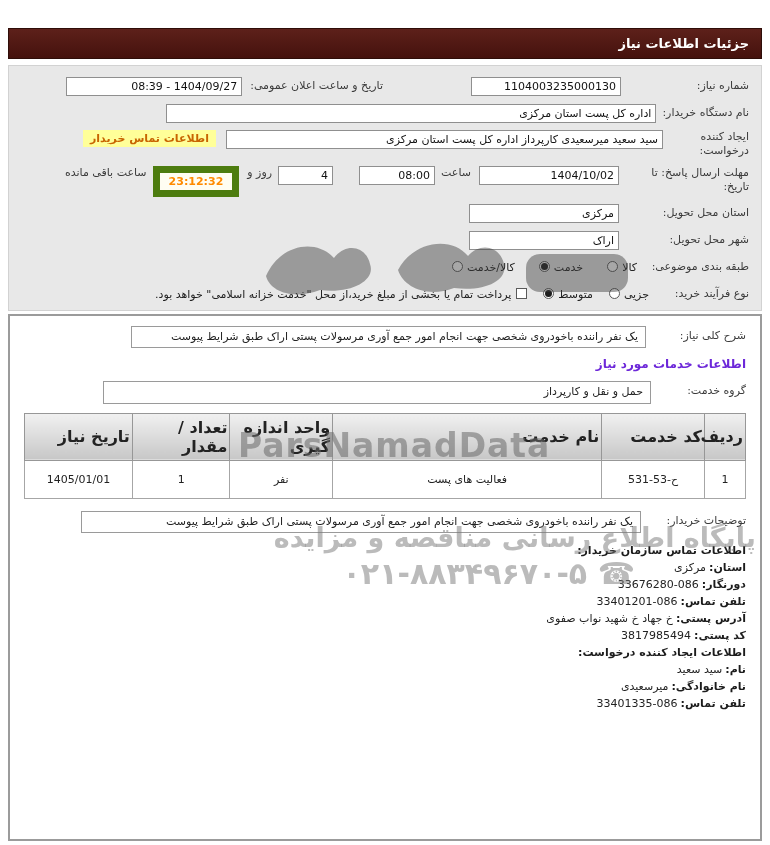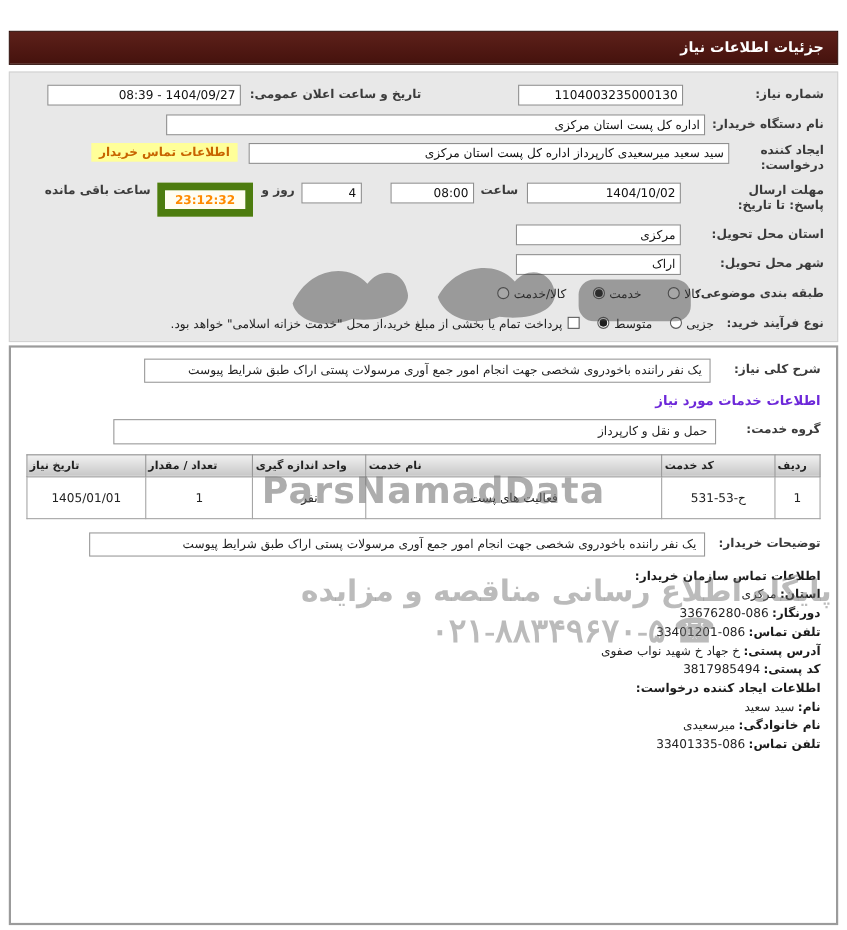--- a/index.html
+++ b/index.html
@@ -16,21 +16,21 @@
     border:1px solid #2f0e09;color:#fff;font-weight:bold;font-size:13px;
     line-height:29px;padding:0 12px;
   }
   
   .formarea{
     position:absolute;top:65px;right:8px;left:8px;height:246px;
     background:#e8e8e8;border:1px solid #d2d2d2;padding:10px 12px;
   }
   .row{display:flex;align-items:center;margin-bottom:7px;min-height:20px}
   .row.tall{align-items:flex-start}
-  .lbl{font-weight:bold;color:#3b3b3b;white-space:nowrap;line-height:1.3}
+  .lbl{font-weight:normal;color:#3b3b3b;white-space:nowrap;line-height:1.3}
   .lbl.wrap{white-space:normal}
   input.fld{
     height:19px;border:1px solid #8f8f8f;background:#fff;
     font:inherit;font-size:11px;padding:0 4px;direction:rtl;color:#111;
   }
   .hl{
     background:#ffff99;color:#c86400;font-weight:bold;
     padding:2px 7px;cursor:pointer;white-space:nowrap;
   }
   .cd{
@@ -55,39 +55,39 @@
   .panel{
     position:absolute;top:314px;right:8px;left:8px;height:527px;
     background:#fff;border:2px solid #9b9b9b;padding:10px 14px;
   }
   .prow{display:flex;align-items:flex-start;margin-bottom:9px}
   .box{border:1px solid #9a9a9a;background:#fff;padding:3px 7px;line-height:1.3;min-height:19px}
   .sect{font-weight:bold;font-size:12px;color:#6d28d9;margin:4px 0 10px}
   table{width:100%;border-collapse:collapse;table-layout:fixed;margin:2px 0 12px}
   th{
     background:linear-gradient(#f1f1f1,#c7c7c7);
-    border:1px solid #979797;padding:4px 2px;font-size:10px;color:#222;
-    font-weight:bold;text-align:left;
+    border:1px solid #979797;padding:4px 2px;font-size:16px;color:#222;
+    font-weight:bold;text-align:right;
   }
   td{border:1px solid #a6a6a6;padding:12px 3px;text-align:center;background:#fff}
   .cblock{margin-top:10px}
   .cline{line-height:16px;margin:1px 0}
   .cline b{color:#1c1c1c}
   .cline span{margin-right:3px}
   
   .wm{position:absolute;z-index:9;pointer-events:none}
   #wm-shapes{top:220px;left:248px;opacity:.45}
   #wm-brand{
     top:426px;left:238px;font-size:33px;font-weight:bold;
     color:rgba(105,105,105,.55);letter-spacing:1px;direction:ltr;
   }
   #wm-fa1{top:522px;right:14px;font-size:27px;font-weight:bold;color:rgba(120,120,120,.5);letter-spacing:2px}
   #wm-phone{
-    top:556px;right:120px;font-size:30px;font-weight:bold;
-    color:rgba(120,120,120,.5);letter-spacing:4px;direction:ltr;font-family:Liberation Serif, serif;
+    top:556px;right:135px;font-size:30px;font-weight:bold;
+    color:rgba(120,120,120,.5);letter-spacing:4px;direction:ltr;
   }
   #wm-phone::after{content:" ☎";letter-spacing:0}
 </style>
 </head>
 <body>
 
 <div class="hdr">
   <span>جزئیات اطلاعات نیاز</span>
 </div>
 

